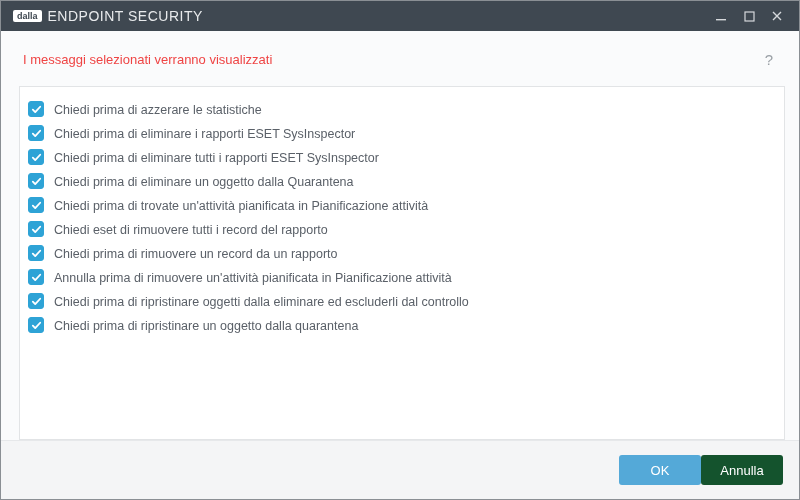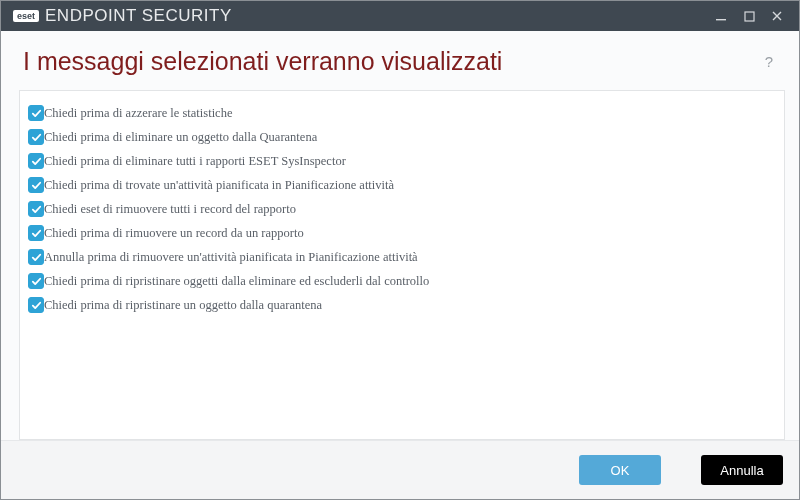--- a/index.html
+++ b/index.html
@@ -1,50 +1,50 @@
 <!DOCTYPE html>
 <html><head>
 <meta charset="utf-8">
 <style>
   * { box-sizing: border-box; margin: 0; padding: 0; }
   html, body { width: 800px; height: 500px; font-family: "Segoe UI", Arial, sans-serif; overflow: hidden; }
   .window { width: 800px; height: 500px; background: #fafbfc; display: flex; flex-direction: column; border: 1px solid #8a8f94; }
   .titlebar { height: 30px; background: #3f4851; display: flex; align-items: center; color: #e8eaec; padding: 0 8px 0 12px; }
   .brand { display: flex; align-items: center; gap: 6px; font-size: 12px; letter-spacing: 0.5px; }
   .brand-logo { background: #fff; color: #3f4851; font-weight: bold; font-size: 9px; padding: 1px 4px; border-radius: 2px; letter-spacing: 0; }
-  .brand-text { font-weight: 300; font-size: 17px; }
+  .brand-text { font-weight: 300; font-size: 14px; }
   .titlebar-spacer { flex: 1; }
   .titlebar-btn { width: 28px; height: 28px; display: flex; align-items: center; justify-content: center; cursor: pointer; color: #d6d9dc; }
   .content-header { padding: 16px 22px 14px 22px; display: flex; align-items: center; }
-  .content-title { font-size: 25px; font-weight: 400; color: #7f1d1d; flex: 1; }
+  .content-title { font-size: 13px; font-weight: 400; color: #ef4444; flex: 1; }
   .help-icon { color: #9aa0a6; font-size: 15px; cursor: pointer; padding: 4px; }
   .list-wrap { flex: 1; margin: 0 14px 0 18px; border: 1px solid #e2e4e6; background: #fff; overflow: hidden; display: flex; }
   .list { flex: 1; overflow-y: auto; padding: 10px 10px 10px 4px; }
-  .row { display: flex; align-items: center; padding: 4px 4px; gap: 0; font-family: Liberation Serif, serif; }
+  .row { display: flex; align-items: flex-end; padding: 4px 4px; gap: 10px; }
   .chk { width: 16px; height: 16px; border: 1px solid #b7bcc0; border-radius: 3px; display: flex; align-items: center; justify-content: center; cursor: pointer; flex-shrink: 0; background: #fff; }
   .chk.checked { background: #2ea3d6; border-color: #2ea3d6; }
   .chk svg { display: none; }
   .chk.checked svg { display: block; }
   .row-label { font-size: 12.5px; color: #5a6068; }
   .list::-webkit-scrollbar { width: 10px; }
   .list::-webkit-scrollbar-track { background: #f2f3f4; }
   .list::-webkit-scrollbar-thumb { background: #c9ccce; border-radius: 2px; }
-  .footer { padding: 14px 16px 14px 16px; display: flex; justify-content: flex-end; gap: 15px; background: #f4f5f6; border-top: 1px solid #e6e8ea; }
+  .footer { padding: 14px 16px 14px 16px; display: flex; justify-content: flex-end; gap: 0; background: #f4f5f6; border-top: 1px solid #e6e8ea; }
   .btn { min-width: 82px; height: 30px; border-radius: 3px; font-size: 13px; display: flex; align-items: center; justify-content: center; cursor: pointer; border: none; }
   .btn-primary { background: #54a9d8; color: #fff; }
-  .btn-secondary { background: #000000; color: #fff; margin-left: 25px; }
+  .btn-secondary { background: #14532d; color: #fff; }
 </style>
 </head>
 <body>
 
 <div class="window">
 
   <div class="titlebar">
     <div class="brand">
-      <span class="brand-logo">eset</span>
+      <span class="brand-logo">dalla</span>
       <span class="brand-text">ENDPOINT SECURITY</span>
     </div>
     <div class="titlebar-spacer"></div>
     <div class="titlebar-btn">
       <svg width="12" height="12" viewBox="0 0 12 12">
           <rect x="1" y="9" width="10" height="1.4" fill="currentColor"></rect>
         </svg>
     </div>
     <div class="titlebar-btn">
       <svg width="11" height="11" viewBox="0 0 11 11">
@@ -72,29 +72,37 @@
             </svg>
           </div>
           <div class="row-label">Chiedi prima di azzerare le statistiche</div>
         </div>
         <div class="row">
           <div class="chk checked">
             <svg width="11" height="11" viewBox="0 0 12 12">
               <path d="M2 6.2 L4.6 8.8 L10 3" stroke="#fff" stroke-width="2" fill="none" stroke-linecap="round" stroke-linejoin="round"></path>
             </svg>
           </div>
-          <div class="row-label">Chiedi prima di eliminare un oggetto dalla Quarantena</div>
+          <div class="row-label">Chiedi prima di eliminare i rapporti ESET SysInspector</div>
         </div>
         <div class="row">
           <div class="chk checked">
             <svg width="11" height="11" viewBox="0 0 12 12">
               <path d="M2 6.2 L4.6 8.8 L10 3" stroke="#fff" stroke-width="2" fill="none" stroke-linecap="round" stroke-linejoin="round"></path>
             </svg>
           </div>
           <div class="row-label">Chiedi prima di eliminare tutti i rapporti ESET SysInspector</div>
+        </div>
+        <div class="row">
+          <div class="chk checked">
+            <svg width="11" height="11" viewBox="0 0 12 12">
+              <path d="M2 6.2 L4.6 8.8 L10 3" stroke="#fff" stroke-width="2" fill="none" stroke-linecap="round" stroke-linejoin="round"></path>
+            </svg>
+          </div>
+          <div class="row-label">Chiedi prima di eliminare un oggetto dalla Quarantena</div>
         </div>
         <div class="row">
           <div class="chk checked">
             <svg width="11" height="11" viewBox="0 0 12 12">
               <path d="M2 6.2 L4.6 8.8 L10 3" stroke="#fff" stroke-width="2" fill="none" stroke-linecap="round" stroke-linejoin="round"></path>
             </svg>
           </div>
           <div class="row-label">Chiedi prima di trovate un'attività pianificata in Pianificazione attività</div>
         </div>
         <div class="row">

